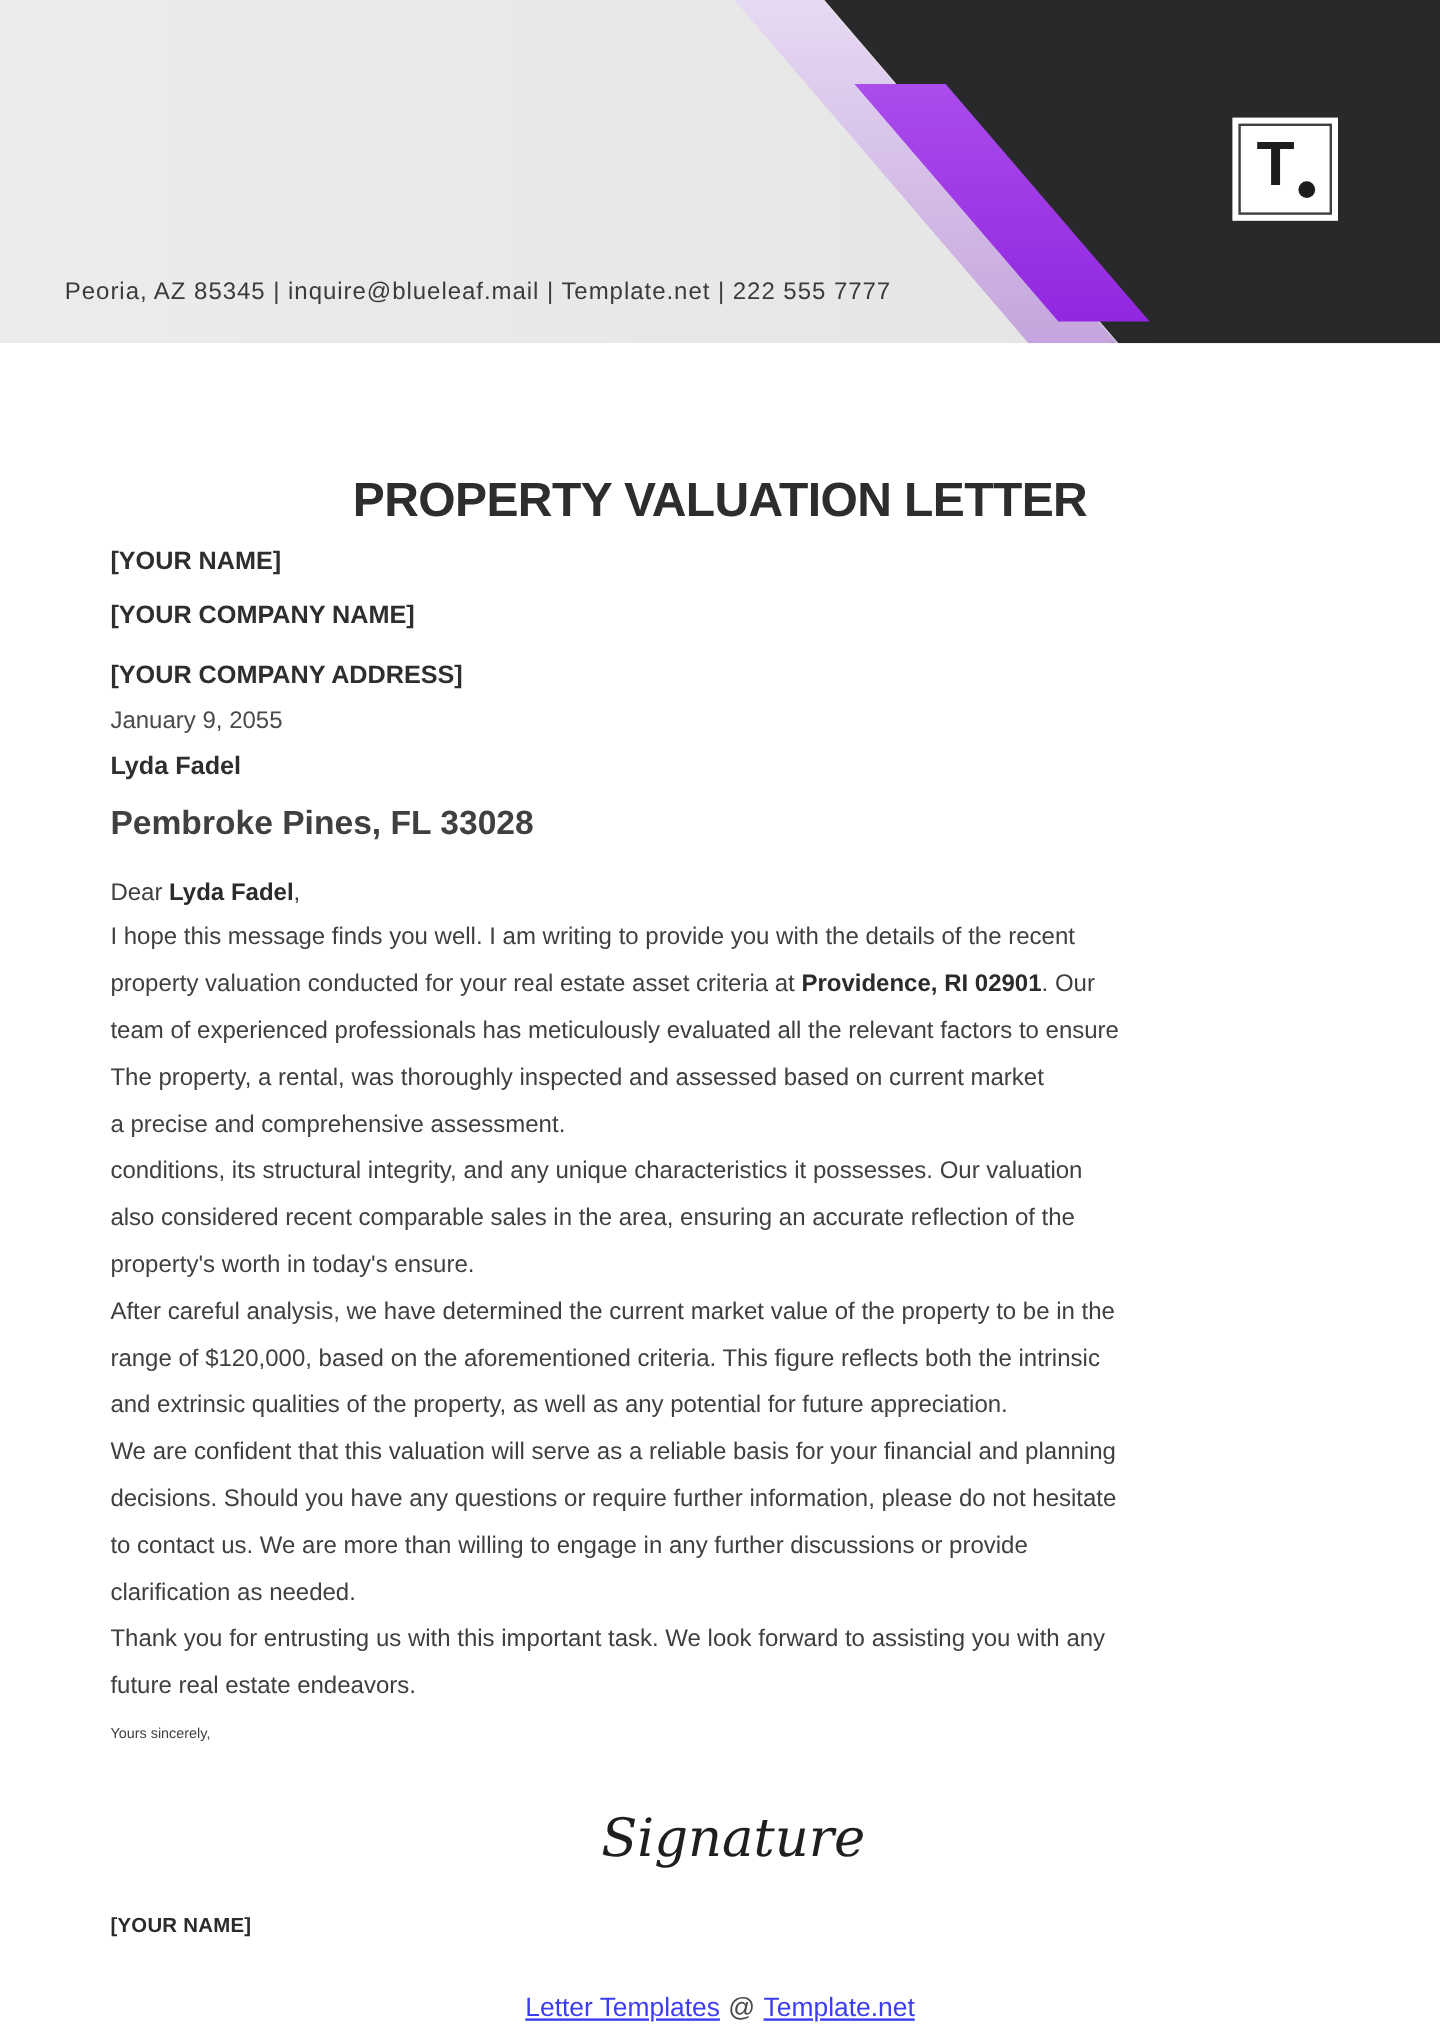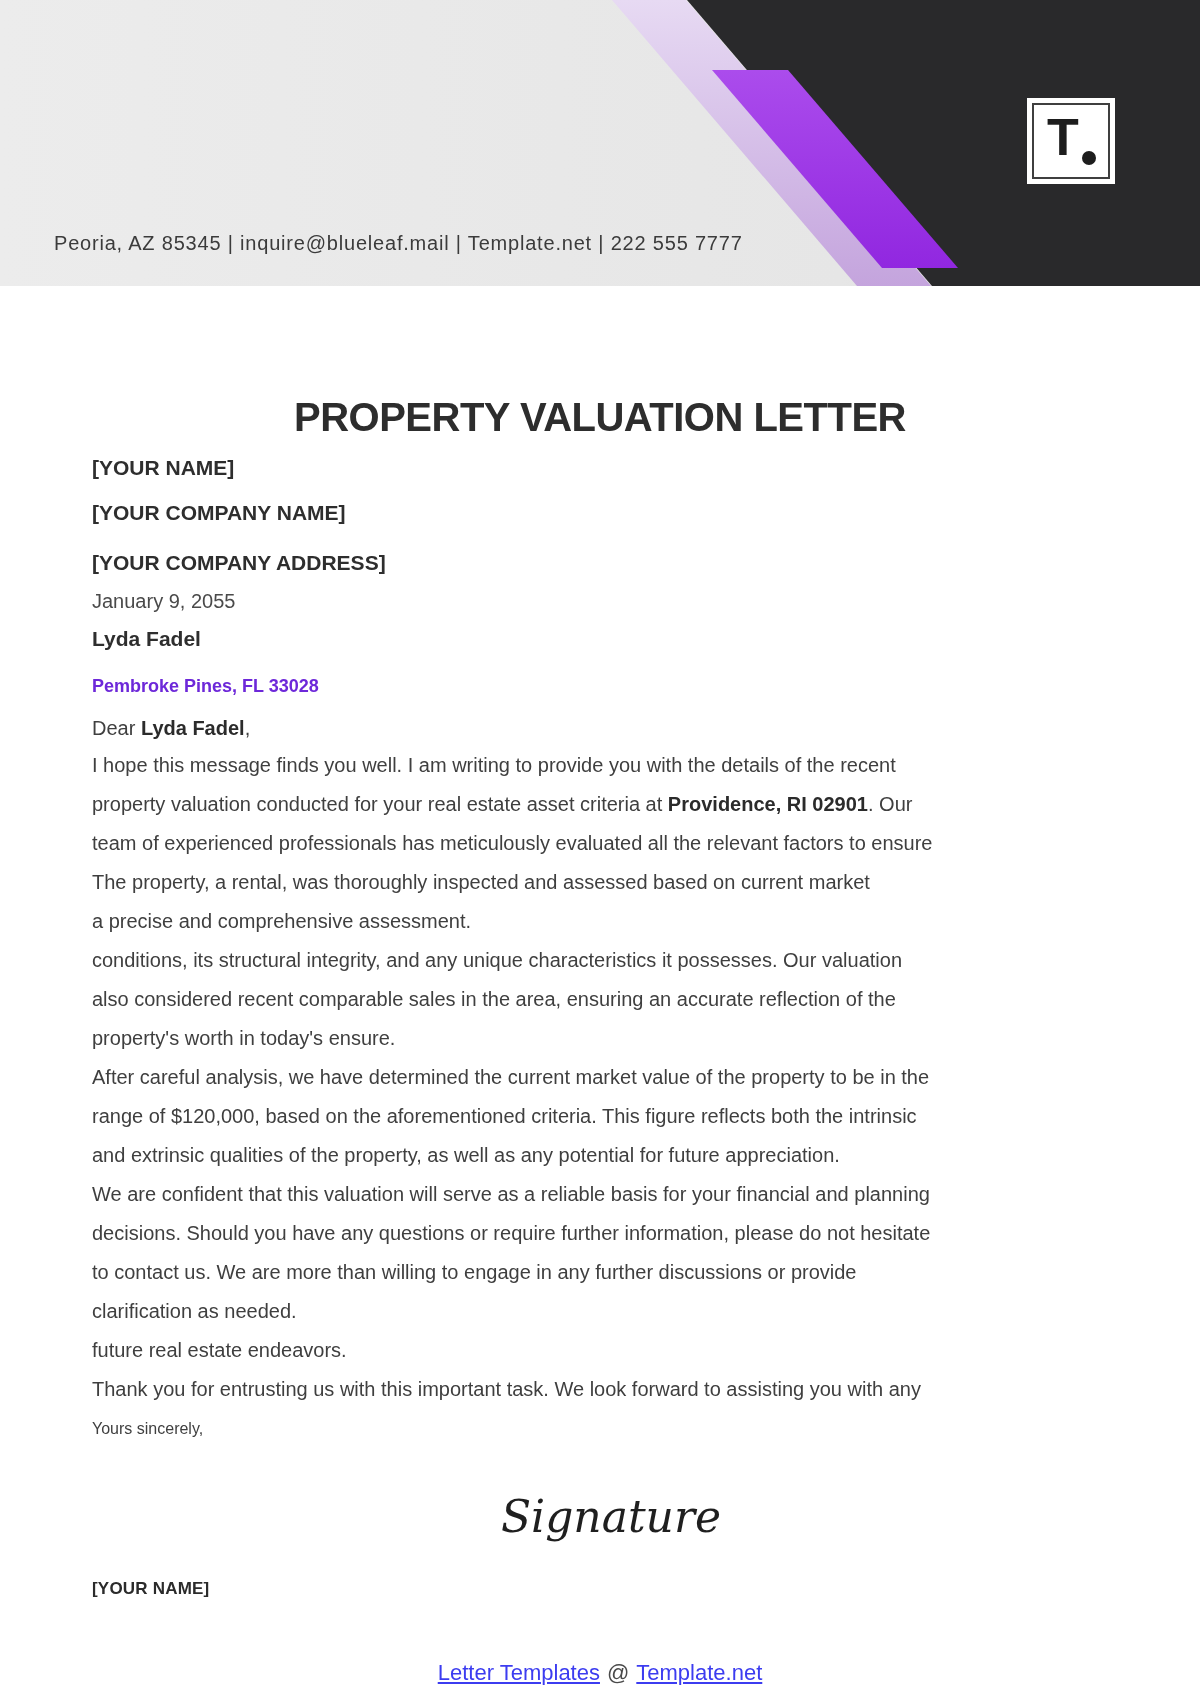--- a/index.html
+++ b/index.html
@@ -39,28 +39,28 @@
     color:#2d2d2d;
   }
   .sender-block .sender-line {
     font-size:21px; line-height:26px; font-weight:bold; color:#2e2e2e;
   }
   .sender-block .sender-line:nth-child(1) { margin-bottom:19px; }
   .sender-block .sender-line:nth-child(2) { margin-bottom:24px; }
   .sender-block .sender-line:nth-child(3) { margin-bottom:12px; }
   .date-line  { font-size:20px; line-height:26px; color:#4a4a4a; margin-bottom:12px; }
   .recipient-name    { font-size:21px; line-height:26px; font-weight:bold; color:#2e2e2e; margin-bottom:21px; }
-  .recipient-address { font-size:18px; line-height:26px; font-weight:bold; color:#6d28d9; margin-bottom:16px; }
+  .recipient-address { font-size:28px; line-height:26px; font-weight:bold; color:#404040; margin-bottom:32px; }
   .salutation { font-size:20px; line-height:26px; color:#3f3f3f; margin-bottom:5px; }
   .salutation b { color:#2b2b2b; }
   .letter-body .body-line {
     font-size:20px; line-height:39px; color:#3f3f3f; white-space:nowrap;
   }
   .letter-body .body-line b { color:#2b2b2b; }
-  .closing-line { font-size:16px; line-height:39px; color:#3f3f3f; }
+  .closing-line { font-size:12px; line-height:39px; color:#3f3f3f; }
   .signature-script {
     margin:44px 0 0 22px;
     font-family:"DejaVu Serif", serif; font-style:italic;
     font-size:44px; line-height:50px; color:#1f1f1f;text-align:center;
   }
   .signer-name {
     margin-top:36px; font-size:17px; line-height:22px;
     font-weight:bold; letter-spacing:0.2px; color:#2b2b2b;
   }
   
@@ -135,22 +135,22 @@
         <div class="body-line"><span>conditions, its structural integrity, and any unique characteristics it possesses. Our valuation</span></div>
         <div class="body-line"><span>also considered recent comparable sales in the area, ensuring an accurate reflection of the</span></div>
         <div class="body-line"><span>property's worth in today's ensure.</span></div>
         <div class="body-line"><span>After careful analysis, we have determined the current market value of the property to be in the</span></div>
         <div class="body-line"><span>range of $120,000, based on the aforementioned criteria. This figure reflects both the intrinsic</span></div>
         <div class="body-line"><span>and extrinsic qualities of the property, as well as any potential for future appreciation.</span></div>
         <div class="body-line"><span>We are confident that this valuation will serve as a reliable basis for your financial and planning</span></div>
         <div class="body-line"><span>decisions. Should you have any questions or require further information, please do not hesitate</span></div>
         <div class="body-line"><span>to contact us. We are more than willing to engage in any further discussions or provide</span></div>
         <div class="body-line"><span>clarification as needed.</span></div>
+        <div class="body-line"><span>Thank you for entrusting us with this important task. We look forward to assisting you with any</span></div>
         <div class="body-line"><span>future real estate endeavors.</span></div>
-        <div class="body-line"><span>Thank you for entrusting us with this important task. We look forward to assisting you with any</span></div>
       </div>
 
     <div class="closing-line">Yours sincerely,</div>
 
     <div class="signature-script">Signature</div>
 
     <div class="signer-name">[YOUR NAME]</div>
   </main>
 
   <footer class="page-footer"><a href="#" class="footer-link" style="color: rgb(60, 60, 240);">Letter Templates</a><span class="footer-sep">@</span><a href="#" class="footer-link" style="color: rgb(60, 60, 240);">Template.net</a></footer>

